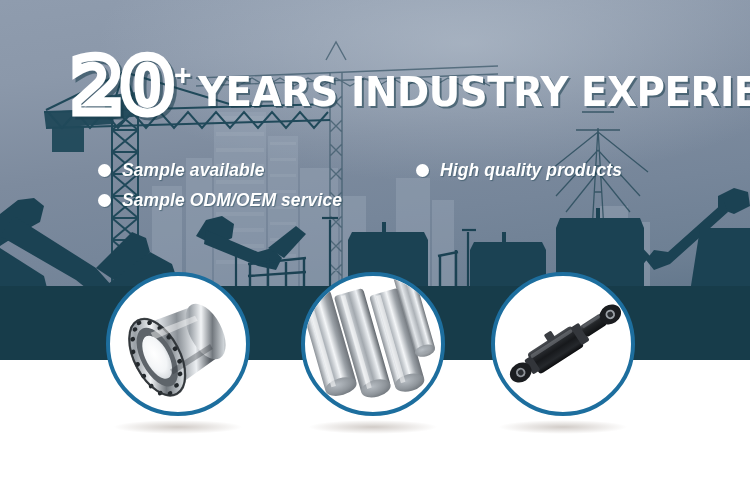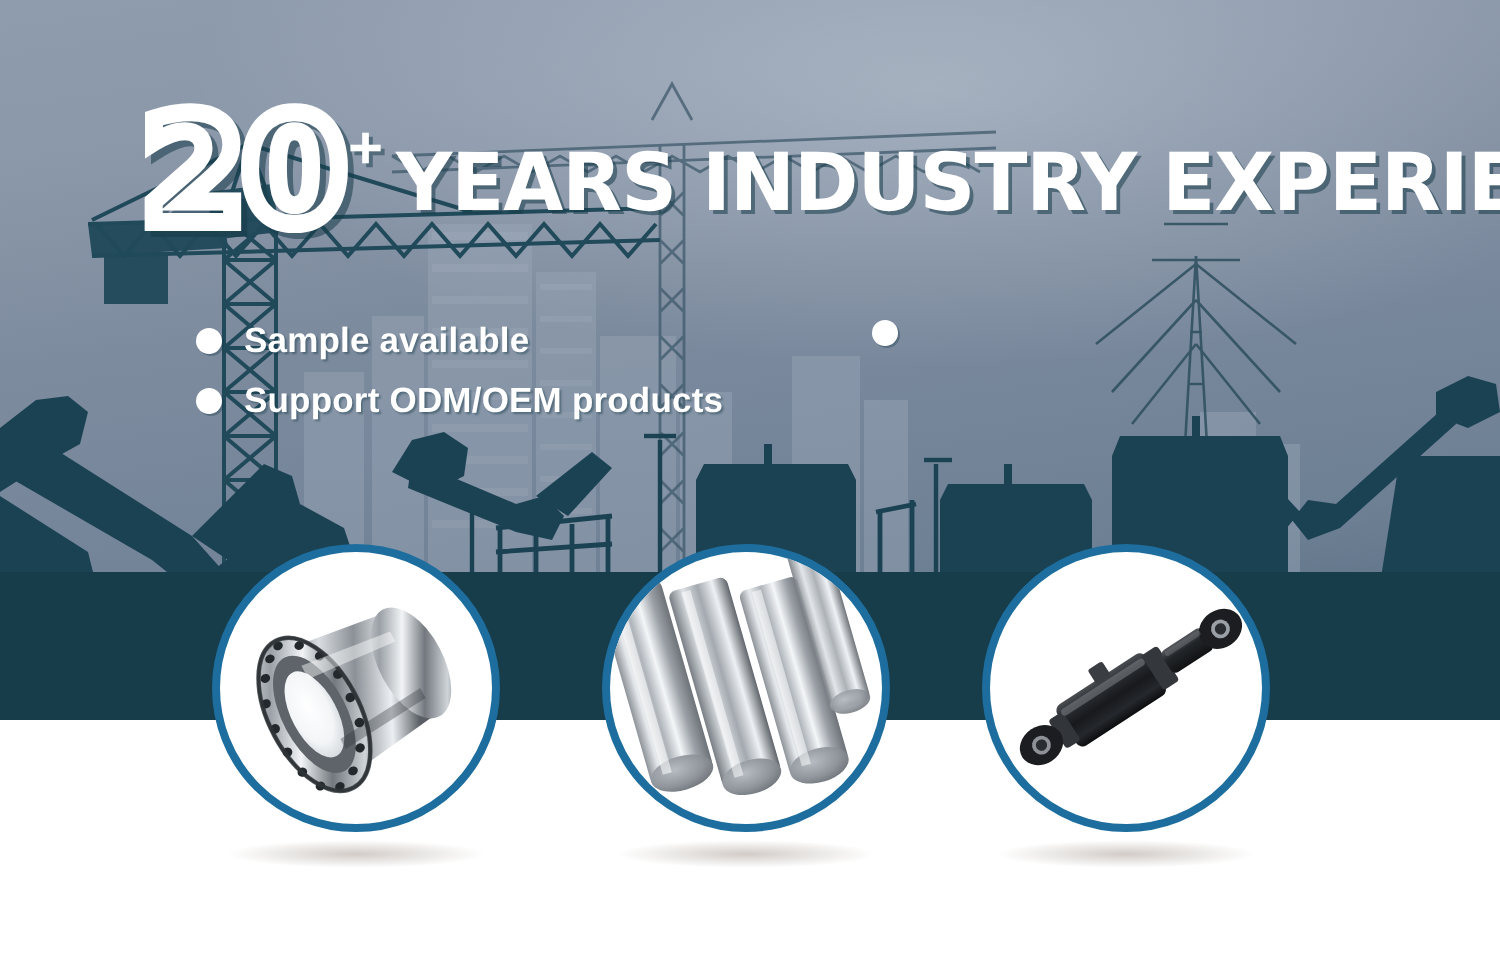--- a/index.html
+++ b/index.html
@@ -68,21 +68,21 @@
   .headline-text {
     font-family:"DejaVu Sans", sans-serif;
     font-size:40px; font-weight:bold; color:#ffffff; letter-spacing:-0.5px;
     line-height:1; padding-bottom:4px; white-space:nowrap;
     text-shadow:2px 2px 0 rgba(23,60,74,.55);
     transform:scaleX(.97); transform-origin:left bottom;
   }
 
   
   .bullets { position:absolute; left:98px; top:160px; display:flex; gap:56px; }
-  .bcol { display:flex; flex-direction:column; gap:9px; }
+  .bcol { display:flex; flex-direction:column; gap:9px;font-style:italic; }
   .bitem { display:flex; align-items:center; gap:11px; }
   .dot { width:13px; height:13px; border-radius:50%; background:#ffffff; flex:none;
          box-shadow:1px 1px 0 rgba(23,60,74,.35); }
   .btext {
     font-size:17.5px; font-weight:bold; color:#ffffff; white-space:nowrap;
     letter-spacing:.1px; text-shadow:1px 1px 1px rgba(23,60,74,.45);
   }
   .bcol.right { margin-left:18px; }
 
   
@@ -265,26 +265,27 @@
   </div>
 
   <div class="bullets">
     <div class="bcol">
       <div class="bitem">
         <span class="dot"></span>
         <span class="btext">Sample available</span>
       </div>
       <div class="bitem">
         <span class="dot"></span>
-        <span class="btext">Support ODM/OEM products</span>
+        <span class="btext">Sample ODM/OEM service</span>
       </div>
     </div>
     <div class="bcol right">
       <div class="bitem">
         <span class="dot"></span>
+        <span class="btext">High quality products</span>
       </div>
     </div>
   </div>
 
   <div class="circles">
 
     <div class="cshadow s1"></div>
     <div class="cshadow s2"></div>
     <div class="cshadow s3"></div>
 

